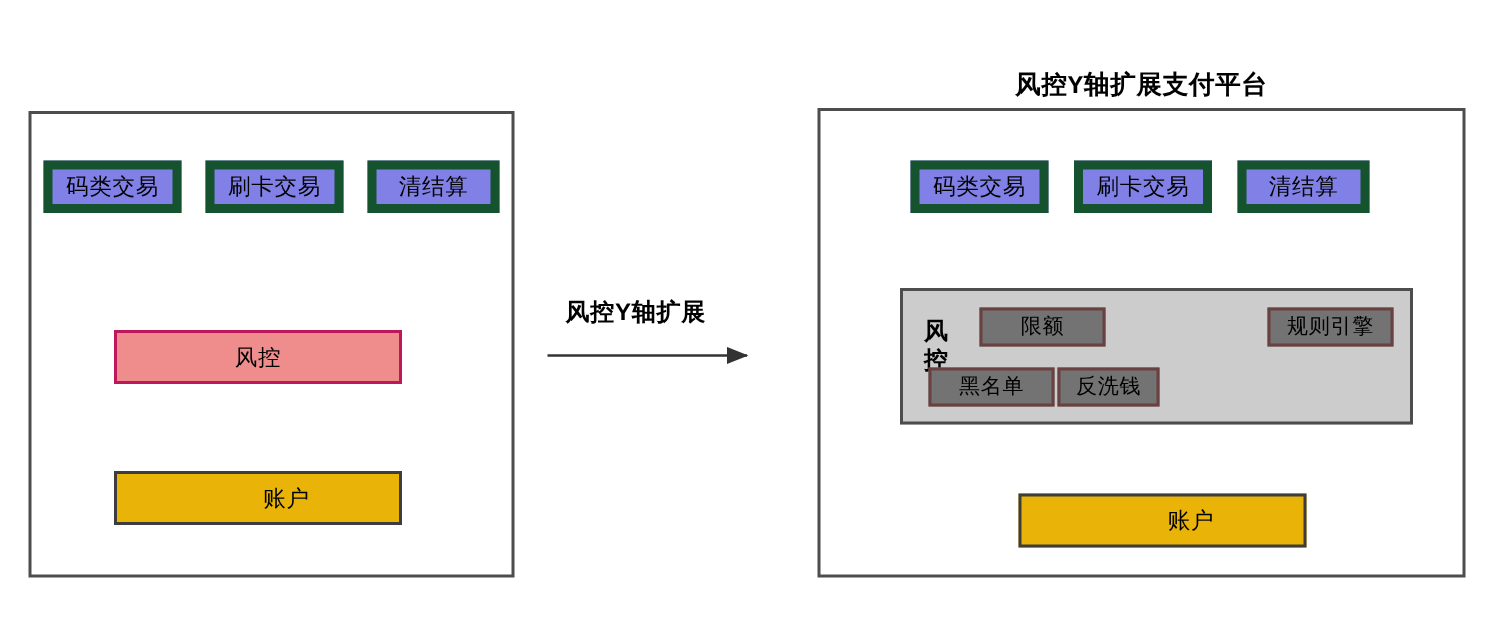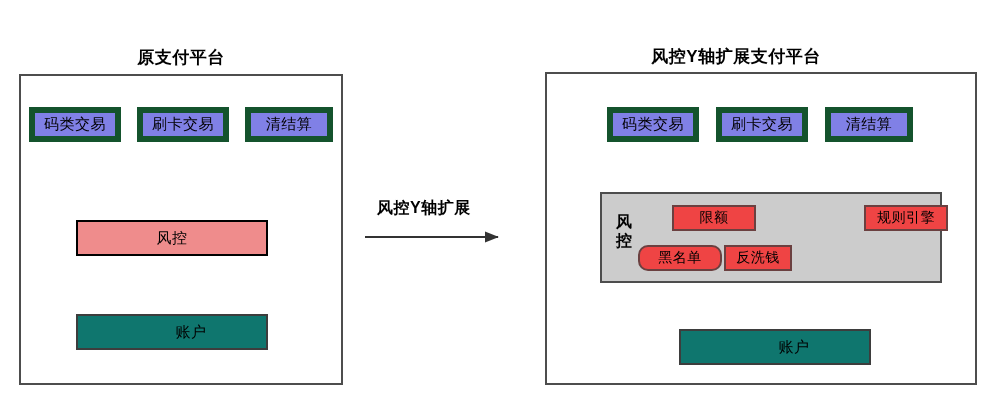--- a/index.html
+++ b/index.html
@@ -45,32 +45,31 @@
     color: #000000;
     white-space: nowrap;
     letter-spacing: 0.5px;
   }
   .node-blue {
     background: #8080e6;
     border: 6px solid #14532d;
   }
   .node-risk {
     background: #ef8c8c;
-    border: 2px solid #000000;
+    border: 2px solid #be185d;
   }
   .node-account {
-    background: #0f766e;
+    background: #eab308;
     border: 2px solid #3d3d3d;
     padding-left: 38px;
   }
   .node-module {
-    background: #ef4444;
+    background: #737373;
     border: 2px solid #6b4040;
     font-size: 14px;
-    margin-left: 19px;
   }
   .group-box {
     position: absolute;
     background: #cccccc;
     border: 2px solid #4d4d4d;
     box-sizing: border-box;
   }
   .group-label {
     position: absolute;
     font-size: 16px;
@@ -137,55 +136,54 @@
     </g>
     <g>
       <line x1="862" y1="142" x2="808" y2="190" stroke="#333333" stroke-width="1.6" marker-end="url(#ah)"></line>
     </g>
 
     <g>
       <line x1="775" y1="283" x2="775" y2="327" stroke="#555555" stroke-width="1.8" marker-end="url(#ah)"></line>
     </g>
   </svg>
 
-  <div class="panel-title" style="left:19px; top:46px; width:324px;">原支付平台</div>
 
   <div class="panel" style="left:19px; top:74px; width:324px; height:311px;"></div>
 
   <div class="node node-blue" style="left:29px; top:107px; width:92px; height:35px;">码类交易</div>
 
   <div class="node node-blue" style="left:137px; top:107px; width:92px; height:35px;">刷卡交易</div>
 
   <div class="node node-blue" style="left:245px; top:107px; width:88px; height:35px;">清结算</div>
 
   <div class="node node-risk" style="left:76px; top:220px; width:192px; height:36px;">风控</div>
 
   <div class="node node-account" style="left:76px; top:314px; width:192px; height:36px;">账户</div>
 
   <div class="mid-label" style="left:377px; top:198px;">风控Y轴扩展</div>
 
-  <div class="panel-title" style="left:520px; top:45px; width:432px;">风控Y轴扩展支付平台</div>
+  <div class="panel-title" style="left:545px; top:45px; width:432px;font-family:Liberation Mono, monospace;">风控Y轴扩展支付平台</div>
 
   <div class="panel" style="left:545px; top:72px; width:432px; height:313px;"></div>
 
   <div class="node node-blue" style="left:607px; top:107px; width:92px; height:35px;">码类交易</div>
 
   <div class="node node-blue" style="left:716px; top:107px; width:92px; height:35px;">刷卡交易</div>
 
   <div class="node node-blue" style="left:825px; top:107px; width:88px; height:35px;">清结算</div>
 
   <div class="group-box" style="left:600px; top:192px; width:342px; height:91px;"></div>
 
   <div class="group-label" style="left:613px; top:212px;">风<br>控</div>
 
   <div class="node node-module" style="left:653px; top:205px; width:84px; height:26px;">限额</div>
 
 
   <div class="node node-module" style="left:845px; top:205px; width:84px; height:26px;">规则引擎</div>
 
-  <div class="node node-module" style="left:619px; top:245px; width:84px; height:26px;border-radius:10px;">黑名单</div>
+  <div class="node node-module" style="left:619px; top:245px; width:84px; height:26px;">黑名单</div>
 
   <div class="node node-module" style="left:705px; top:245px; width:68px; height:26px;">反洗钱</div>
 
 
   <div class="node node-account" style="left:679px; top:329px; width:192px; height:36px;">账户</div>
 
 </div>
 
 </body></html>

